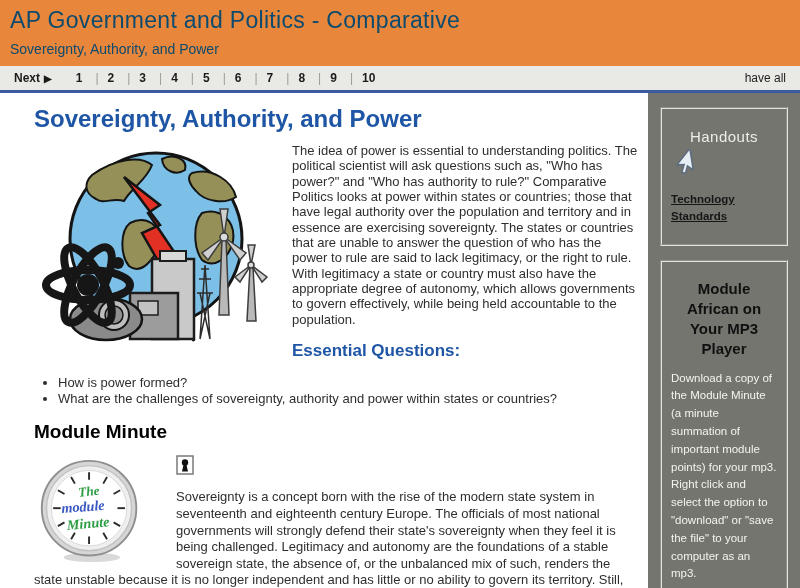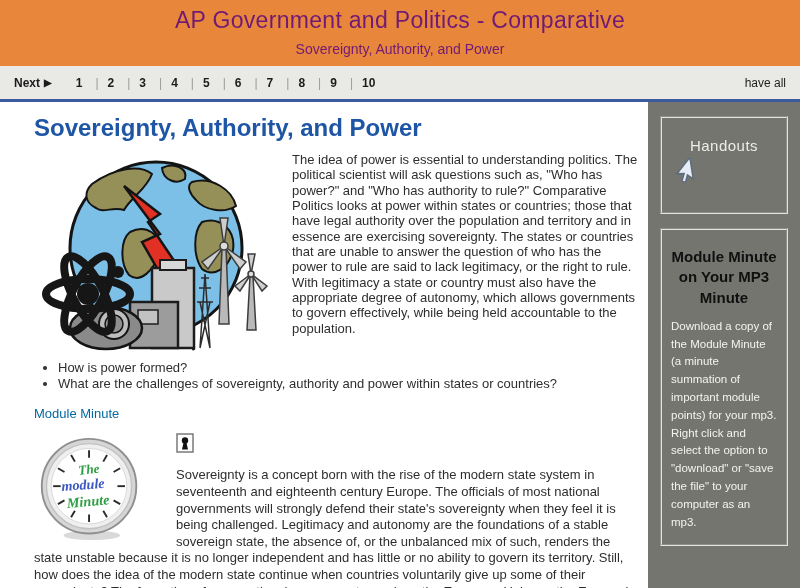--- a/index.html
+++ b/index.html
@@ -1,25 +1,25 @@
 <!DOCTYPE html>
 <html><head>
 <meta charset="utf-8">
 <style>
   * { margin:0; padding:0; box-sizing:border-box; }
   html,body { width:800px; height:588px; overflow:hidden; background:#fff;
               font-family:"Liberation Sans", sans-serif; }
 
   
-  .header { background:#E8873B; color:#701a75; text-align:center; padding:7px 10px 9px 10px; }
+  .header { background:#E8873B; color:#0c4a6e; text-align:left; padding:7px 10px 9px 10px; }
   .header h1 { font-size:23px; font-weight:normal; letter-spacing:.3px; }
   .header .subtitle { font-size:14px; margin-top:7px; }
 
   
-  .navbar { background:#E9E9E5; border-bottom:3px solid #3A5C9E; height:36px;
+  .navbar { background:#E9E9E5; border-bottom:3px solid #3A5C9E; height:27px;
             display:flex; align-items:center; padding:4px 14px; font-size:12px; font-weight:bold; color:#1b1b1b; }
   .navbar .next { display:flex; align-items:center; cursor:pointer; }
   .navbar .next .arrow { margin-left:4px; font-size:10px; }
   .nav-pages { display:flex; list-style:none; margin-left:22px; }
   .nav-pages li { cursor:pointer; padding:0 2px; }
   .nav-pages li + li::before { content:"|"; color:#9a9a9a; font-weight:normal; padding:0 9px; }
   .print-all { margin-left:auto; font-weight:normal; color:#222; cursor:pointer; }
 
   
   .layout { display:flex; height:498px; }
@@ -27,21 +27,21 @@
   .sidebar { width:152px; background:#757570; padding:14px 0 0 0; flex:none; }
 
   
   .page-title { color:#1E55A5; font-size:24px; font-weight:bold; margin:4px 0 10px 0; }
   .intro-row { display:flex; }
   .earth-img { width:238px; flex:none; }
   .intro-text { flex:1; padding-left:4px; font-size:13px; line-height:1.18;margin-left:16px; }
   h2.sub { color:#1E55A5; font-size:17px; font-weight:bold; margin:14px 0 10px 0; }
   ul.eq { list-style:disc; margin:2px 0 0 0; padding-left:20px; font-size:13px; line-height:1.22; }
   ul.eq.full { padding-left:24px; margin-top:4px; }
-  h2.section { color:#0369a1; font-size:13px; font-weight:normal; margin:14px 0 6px 0; }
+  h2.section { color:#000000; font-size:19px; font-weight:bold; margin:14px 0 6px 0; }
   .mm-body { font-size:13px; line-height:1.28; }
   .mm-clock { float:left; width:142px; height:100px; margin-top:4px; }
   .keyhole-wrap { display:block; margin:12px 0 10px 2px; }
 
   
   .side-box { margin:0 12px 14px 12px; border:2px groove #e4e4da; padding:15px 9px 12px 9px; }
   .side-box .box-title { text-align:center; color:#EDEDE6; font-size:15px; letter-spacing:.5px; margin:4px 0 2px 0; font-weight:normal; }
   .cursor-icon { display:block; margin:4px 0 10px 2px; }
   .handout-link { display:block; color:#161616; font-size:11.5px; font-weight:bold;
                   text-decoration:underline; line-height:1.5; margin:10px 0 14px 0; cursor:pointer; }
@@ -131,20 +131,21 @@
             <ellipse rx="42" ry="15"></ellipse>
             <ellipse rx="42" ry="15" transform="rotate(62)"></ellipse>
             <ellipse rx="42" ry="15" transform="rotate(-62)"></ellipse>
             <circle r="11" fill="#161616" stroke="none"></circle>
             <circle cx="30" cy="-22" r="6" fill="#161616" stroke="none"></circle>
           </g>
         </svg>
       </div>
       <div class="intro-text">
         <p>The idea of power is essential to understanding politics. The political scientist will ask questions such as, "Who has power?" and "Who has authority to rule?" Comparative Politics looks at power within states or countries; those that have legal authority over the population and territory and in essence are exercising sovereignty. The states or countries that are unable to answer the question of who has the power to rule are said to lack legitimacy, or the right to rule. With legitimacy a state or country must also have the appropriate degree of autonomy, which allows governments to govern effectively, while being held accountable to the population.</p>
+        <h2 class="sub">Essential Questions:</h2>
       </div>
     </div>
 
     <ul class="eq full">
       <li>How is power formed?</li>
       <li>What are the challenges of sovereignty, authority and power within states or countries?</li>
     </ul>
 
     <h2 class="section">Module Minute</h2>
 
@@ -192,22 +193,23 @@
 
     <div class="side-box">
       <div class="box-title">Handouts</div>
       <span class="cursor-icon">
         <svg width="26" height="28" viewBox="0 0 26 28">
           <g transform="rotate(38 13 14)">
             <polygon points="12,2 12,23 17.5,18.5 20.5,26 24,24.5 21,17.5 28,17" transform="translate(-5,-2)" fill="#E7EDF4" stroke="#5d6d7d" stroke-width="1.6"></polygon>
           </g>
         </svg>
       </span>
+      <span class="handout-link">Technology Standards</span>
     </div>
 
     <div class="side-box">
-      <div class="mp3-title">Module Minute on Your MP3 Minute</div>
+      <div class="mp3-title">Module African on Your MP3 Player</div>
       <div class="mp3-body">Download a copy of the Module Minute (a minute summation of important module points) for your mp3. Right click and select the option to "download" or "save the file" to your computer as an mp3.</div>
 
     </div>
 
   </div>
 </div>
 
 </body></html>

